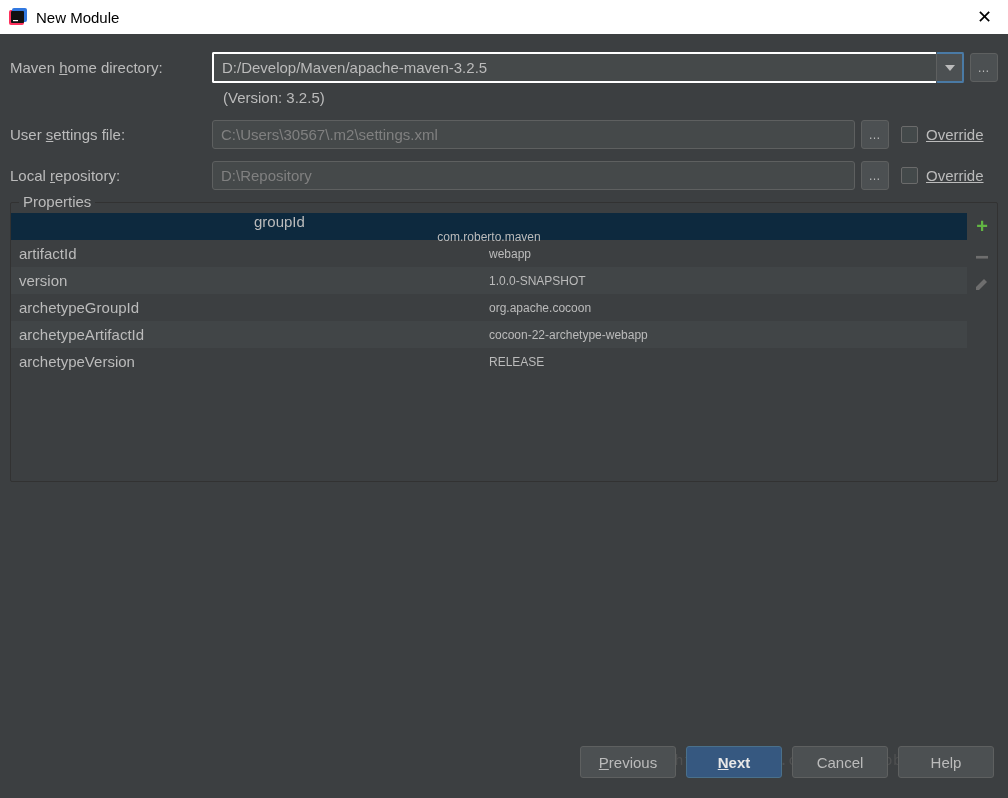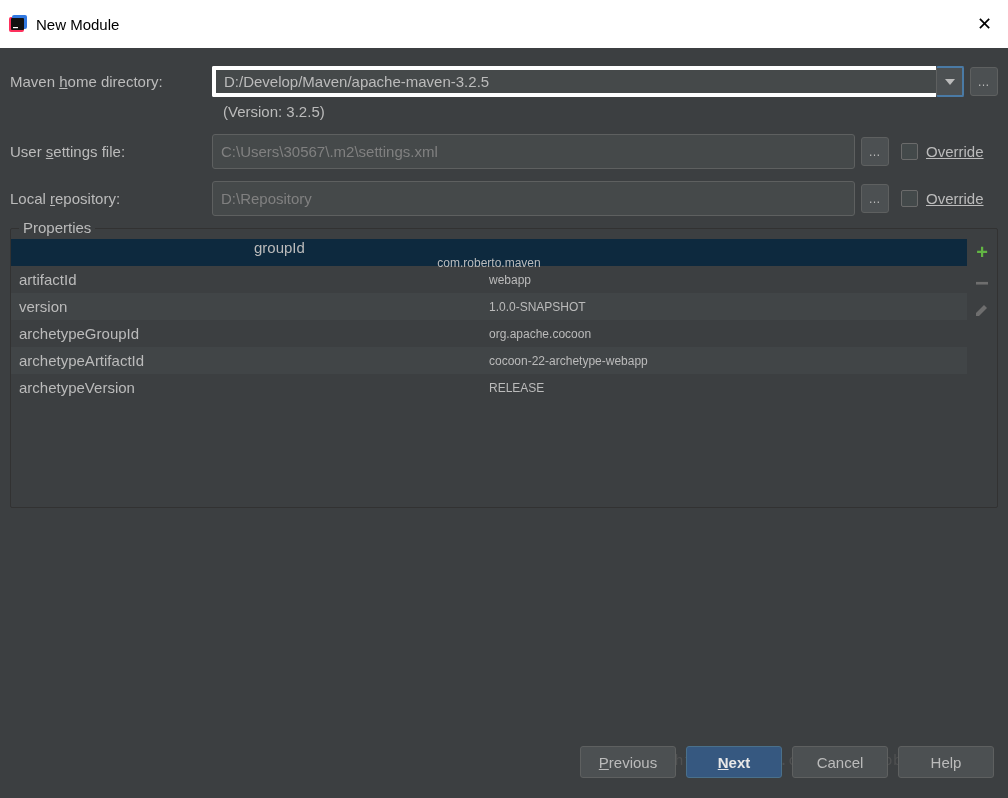--- a/index.html
+++ b/index.html
@@ -10,21 +10,21 @@
     }
     body {
       width: 1008px;
       height: 798px;
       background: #3c3f41;
       color: #bbbbbb;
       font-size: 14px;
       overflow: hidden;
     }
     .titlebar {
-      height: 48px;
+      height: 34px;
       background: #ffffff;
       display: flex;
       align-items: center;
       padding: 0 8px;
       color: #000000;
       font-size: 15px;
     }
     .titlebar-icon {
       width: 20px;
       height: 20px;
@@ -63,21 +63,21 @@
       text-decoration: underline;
     }
     .input-wrap {
       flex: 1;
       display: flex;
       align-items: center;
       gap: 6px;
     }
     .combo-input {
       background: #45494a;
-      border: 4px solid #ffffff;
+      border: 2px solid #ffffff;
       border-radius: 2px;
       color: #bbbbbb;
       height: 31px;
       padding: 0 8px;
       font-size: 15px;
       flex: 1;
       outline: none;
     }
     .combo-dropdown {
       width: 28px;
@@ -103,21 +103,21 @@
       cursor: pointer;
       color: #bbbbbb;
       font-size: 12px;
       letter-spacing: 1px;
     }
     .readonly-input {
       background: #45494a;
       border: 1px solid #5e6060;
       border-radius: 3px;
       color: #808080;
-      height: 35px;
+      height: 29px;
       padding: 0 8px;
       font-size: 15px;
       flex: 1;
       outline: none;
     }
     .version-row {
       padding-left: 213px;
       margin-top: -6px;
       margin-bottom: 14px;
       color: #bbbbbb;

